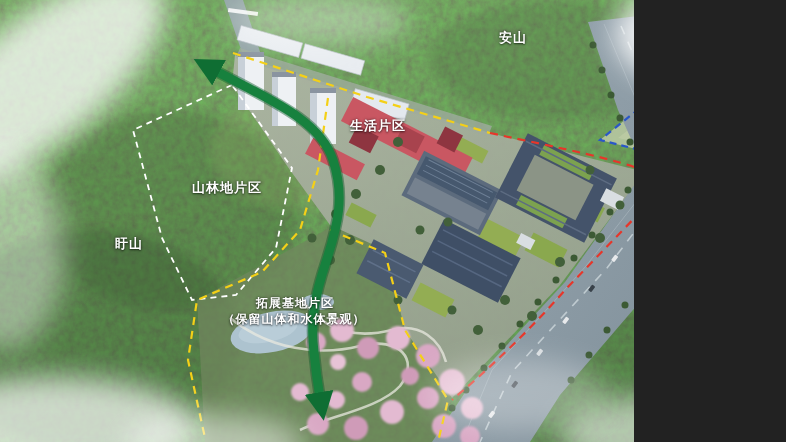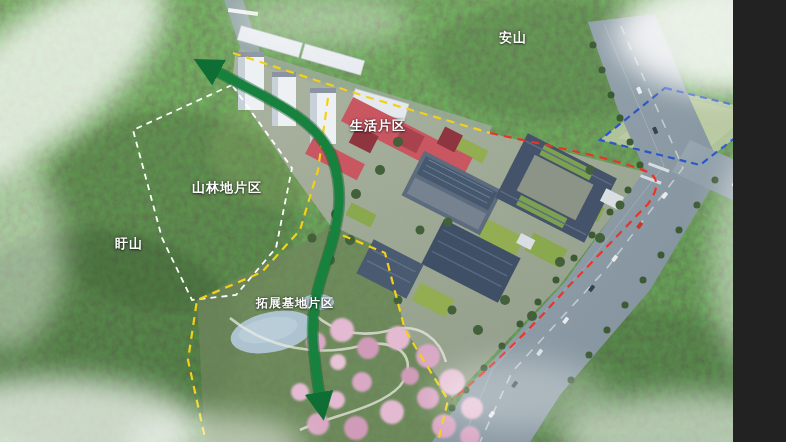--- a/index.html
+++ b/index.html
@@ -1,17 +1,17 @@
 <!DOCTYPE html>
 <html><head>
 <meta charset="utf-8">
 <style>
   html,body{margin:0;padding:0;background:#222;}
   .stage{
-    position:relative;width:733px;height:442px;overflow:hidden;
+    position:relative;width:634px;height:442px;overflow:hidden;
     font-family:"Liberation Sans",sans-serif;
   }
   .stage svg{position:absolute;left:0;top:0;}
   .lbl{
     position:absolute;transform:translate(-50%,-50%);
     color:#fff;font-weight:bold;font-size:13px;white-space:nowrap;
     text-shadow:0 0 3px rgba(0,0,0,.6),0 1px 2px rgba(0,0,0,.5);
     letter-spacing:1px;pointer-events:none;
   }
   .lbl.small{font-size:12px;}
@@ -268,13 +268,14 @@
     <ellipse cx="320" cy="20" rx="90" ry="28" opacity="0.35" filter="url(#mist)"></ellipse>
     <ellipse cx="520" cy="395" rx="90" ry="36" opacity="0.30" filter="url(#mist)"></ellipse>
   </g>
 </svg>
 
   <div class="lbl" style="left:513px;top:38px;">安山</div>
   <div class="lbl" style="left:354px;top:126px;margin-left:24px;">生活片区</div>
   <div class="lbl" style="left:227px;top:188px;">山林地片区</div>
   <div class="lbl" style="left:129px;top:244px;">盱山</div>
   <div class="lbl small" style="left:271px;top:303px;padding-left:48px;">拓展基地片区</div>
+  <div class="lbl small" style="left:294px;top:319px;">（保留山体和水体景观）</div>
 </div>
 
 </body></html>

